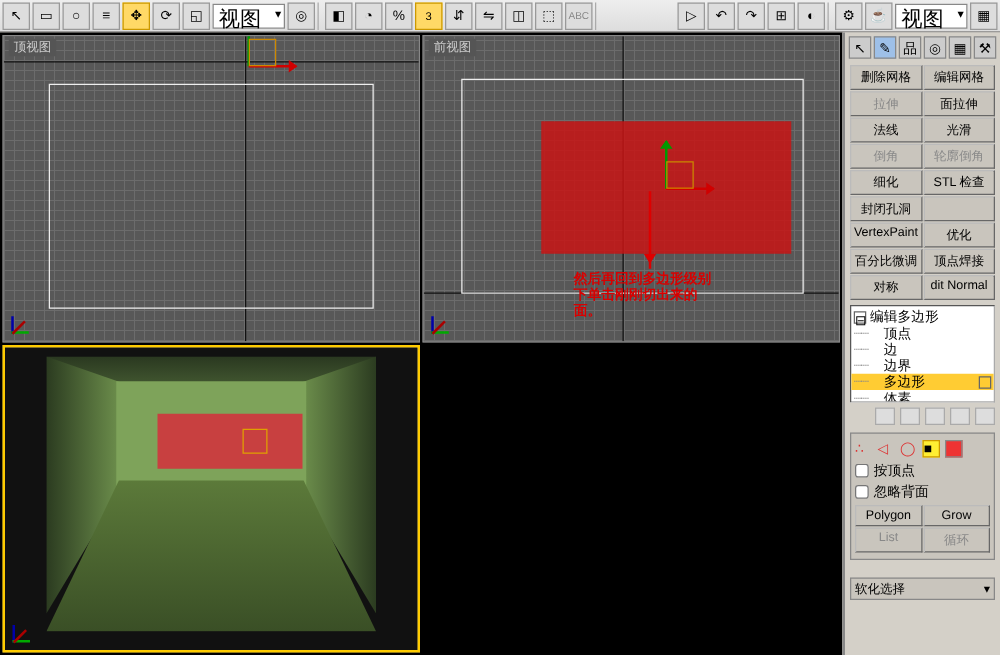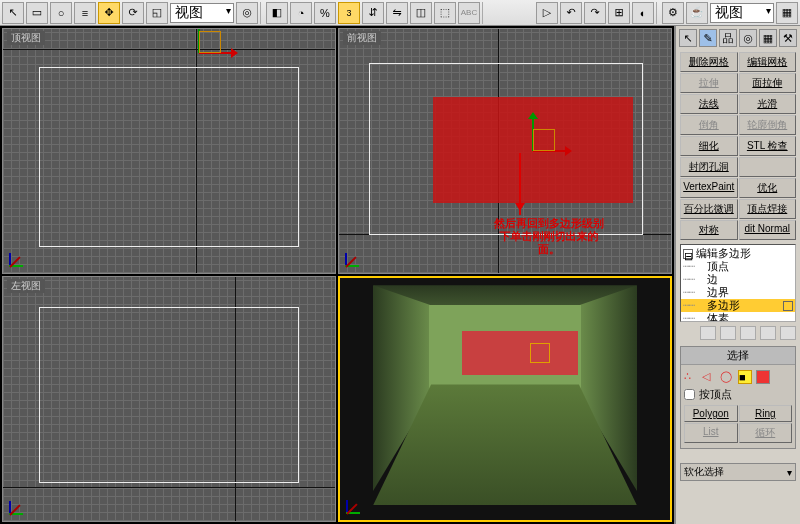--- a/index.html
+++ b/index.html
@@ -1,21 +1,21 @@
 <!DOCTYPE html>
 <html><head>
 <meta charset="utf-8">
 <style>
 * { box-sizing: border-box; margin: 0; padding: 0; font-family: "Microsoft YaHei", sans-serif; font-size: 11px; }
 body { background: #d4d0c8; width: 800px; height: 524px; overflow: hidden; position: relative; }
 
 .toolbar { display: flex; align-items: center; height: 26px; padding: 2px; gap: 2px; border-bottom: 1px solid #888; background: linear-gradient(#eee,#ddd); }
 .tbtn { width: 22px; height: 22px; border: 1px solid #999; background: #ddd; display: flex; align-items: center; justify-content: center; cursor: pointer; }
 .tbtn.active { background: #ffd966; border-color: #cc9900; }
-.tsel { height: 20px; font-size: 14px; background: #fff; border: 1px solid #888; padding: 0 30px 0 4px; position: relative; }
+.tsel { height: 20px; font-size: 17px; background: #fff; border: 1px solid #888; padding: 0 18px 0 4px; position: relative; }
 .tsel::after { content:"▾"; position:absolute; right:2px; top:1px; font-size:10px; }
 .sep { width: 4px; height: 22px; border-left: 1px solid #aaa; }
 
 .workarea { display: flex; height: 353px; }
 .viewports { width: 674px; height: 498px; display: grid; grid-template-columns: 1fr 1fr; grid-template-rows: 1fr 1fr; background: #000; gap: 2px; padding: 2px; position: relative; }
 .viewport { background: #5a5a5a; position: relative; border: 1px solid #888; overflow: hidden; }
 .viewport.active { border: 2px solid #ffcc00; }
 .vp-label { position: absolute; top: 2px; left: 4px; background: #555; color: #ccc; padding: 0 4px; font-size: 10px; z-index: 2; }
 
 .grid-wire { position: absolute; inset: 0; background:
@@ -35,21 +35,21 @@
 .gizmo .g { position:absolute; width:2px; height:38px; background:#009900; top:-8px; left:29px; }
 .gizmo .g::after { content:""; position:absolute; top:-6px; left:-4px; border:5px solid transparent; border-bottom:7px solid #009900; }
 .gizmo .sq { position:absolute; width:22px; height:22px; border:1px solid #cc8800; top:8px; left:30px; }
 
 .mini-gizmo { position:absolute; left:6px; bottom:6px; width:30px; height:30px; }
 .mini-gizmo .a { position:absolute; width:2px; height:14px; background:#00a; left:0; bottom:0; }
 .mini-gizmo .b { position:absolute; height:2px; width:14px; background:#0a0; left:0; bottom:0; }
 .mini-gizmo .c { position:absolute; width:2px; height:14px; background:#a00; left:0; bottom:0; transform-origin:bottom; transform:rotate(45deg); }
 
 .red-poly { position:absolute; background: rgba(200,20,20,0.85); }
-.annot { position:absolute; color:#d80000; font-size:11px; font-weight:bold; text-align:center; line-height:13px; }
+.annot { position:absolute; color:#d80000; font-size:11px; font-weight:bold; line-height:13px; }
 .annot-arrow { position:absolute; width:2px; background:#d00; }
 .annot-arrow::after { content:""; position:absolute; left:-4px; bottom:-1px; border:5px solid transparent; border-top:8px solid #d00; }
 
 .persp-room { position:absolute; inset:0; background:#111; }
 .persp-room .floor { position:absolute; top:44%; left:10%; right:10%; bottom:6%; background: linear-gradient(180deg,#5c7a3a 0%, #3a4f26 100%); clip-path: polygon(22% 0, 78% 0, 100% 100%, 0 100%); }
 .persp-room .back { position:absolute; top:11%; left:27%; width:46%; height:38%; background:#7ea35a; }
 .persp-room .ceil { position:absolute; top:3%; left:10%; right:10%; height:14%; background: linear-gradient(#2a3820,#4d6638); clip-path: polygon(0 0,100% 0,78% 100%,22% 100%); }
 .persp-room .wl { position:absolute; top:3%; left:10%; width:18%; height:85%; background: linear-gradient(90deg,#2b3b20,#6d8f4c); clip-path: polygon(0 0,100% 10%,100% 52%,0 100%); }
 .persp-room .wr { position:absolute; top:3%; right:10%; width:18%; height:85%; background: linear-gradient(270deg,#2b3b20,#6d8f4c); clip-path: polygon(0 10%,100% 0,100% 100%,0 52%); }
 .persp-red { position:absolute; top:22%; left:37%; width:35%; height:18%; background:#c84040; }
@@ -59,21 +59,21 @@
 .cmd-tabs { display:flex; gap:2px; padding:3px; }
 .cmd-tabs span { width:18px; height:18px; border:1px solid #888; background:#ccc; display:flex; align-items:center; justify-content:center; }
 
 .obj-name { margin:2px 4px; height:18px; border:1px inset #aaa; background:#fff; padding:2px 4px; display:flex; align-items:center; justify-content:space-between; }
 .color-box { width:14px; height:14px; background:#ccc; border:1px solid #666; }
 
 .rollout-head { margin:2px 4px; border:1px solid #888; background:#c9c5bd; padding:1px 3px; display:flex; align-items:center; font-size:10px; }
 .rollout-head::after { content:"▾"; margin-left:auto; }
 
 .btn-grid { display:grid; grid-template-columns:1fr 1fr; gap:1px; padding:2px 4px; }
-.pbtn { border:1px outset #bbb; background:#c9c5bd; padding:2px 1px; font-size:10px; text-align:center; cursor:pointer;text-decoration:underline; }
+.pbtn { border:1px outset #bbb; background:#c9c5bd; padding:2px 1px; font-size:10px; text-align:center; cursor:pointer; }
 .pbtn.dis { color:#888; }
 
 .tree { margin:2px 4px; border:1px inset #aaa; background:#fff; height:78px; overflow:hidden; padding:2px 0; font-size:10px; }
 .tree-row { display:flex; align-items:center; padding:0 2px; height:13px; }
 .tree-row.sel { background:#ffcc33; }
 .tree-row .dash { color:#888; width:24px; letter-spacing:-1px; }
 .tree-row .sq { width:10px; height:10px; border:1px solid #666; margin-right:3px; }
 .tree-row .bx { width:10px; height:10px; border:1px solid #666; margin-left:auto; }
 
 .icon-row { display:flex; gap:4px; padding:2px 4px; align-items:center; justify-content:flex-end; }
@@ -171,32 +171,20 @@
         <span>下单击刚刚切出来的</span><br>
         <span>面。</span>
       </div>
       <div class="mini-gizmo">
           <div class="a"></div>
           <div class="b"></div>
           <div class="c"></div>
         </div>
     </div>
 
-    <div class="viewport">
-      <div class="vp-label">左视图</div>
-      <div class="grid-wire"></div>
-      <div class="axis-dark h" style="top:86%"></div>
-      <div class="axis-dark v" style="left:70%"></div>
-      <div class="wire-rect" style="top:30px;left:36px;width:260px;height:176px"></div>
-      <div class="mini-gizmo">
-          <div class="a"></div>
-          <div class="b"></div>
-          <div class="c"></div>
-        </div>
-    </div>
 
     <div class="viewport active">
       <div class="persp-room">
         <div class="ceil"></div>
         <div class="wl"></div>
           <div class="wr"></div>
         <div class="back"></div>
         <div class="floor"></div>
         <div class="persp-red">
           <div class="sq"></div>
@@ -270,36 +258,39 @@
     </div>
     <div class="icon-row">
       <span></span>
       <span></span>
       <span></span>
       <span></span>
       <span></span>
     </div>
 
     <div class="sel-panel">
-      <div class="sel-head">选择</div>
       <div class="sel-body">
         <div class="sel-icons">
           <span class="si" style="background:none;border:none;color:#d33">∴</span>
           <span class="si" style="background:none;border:none;color:#d33">◁</span>
           <span class="si" style="background:none;border:none;color:#d33">◯</span>
           <span class="si yel">■</span>
           <span class="si red"></span>
         </div>
         <label class="chk">
             <input type="checkbox" style="">
             <span>按顶点</span>
           </label>
+        <label class="chk">
+            <input type="checkbox" style="">
+            <span>忽略背面</span>
+          </label>
         <div class="btn-grid" style="padding:2px 0">
           <div class="pbtn">Polygon</div>
-          <div class="pbtn">Ring</div>
+          <div class="pbtn">Grow</div>
           <div class="pbtn dis">List</div>
           <div class="pbtn dis">循环</div>
         </div>
       </div>
     </div>
     <div class="rollout-head" style="margin-top:14px">软化选择</div>
   </div>
 </div>
 
 </body></html>

